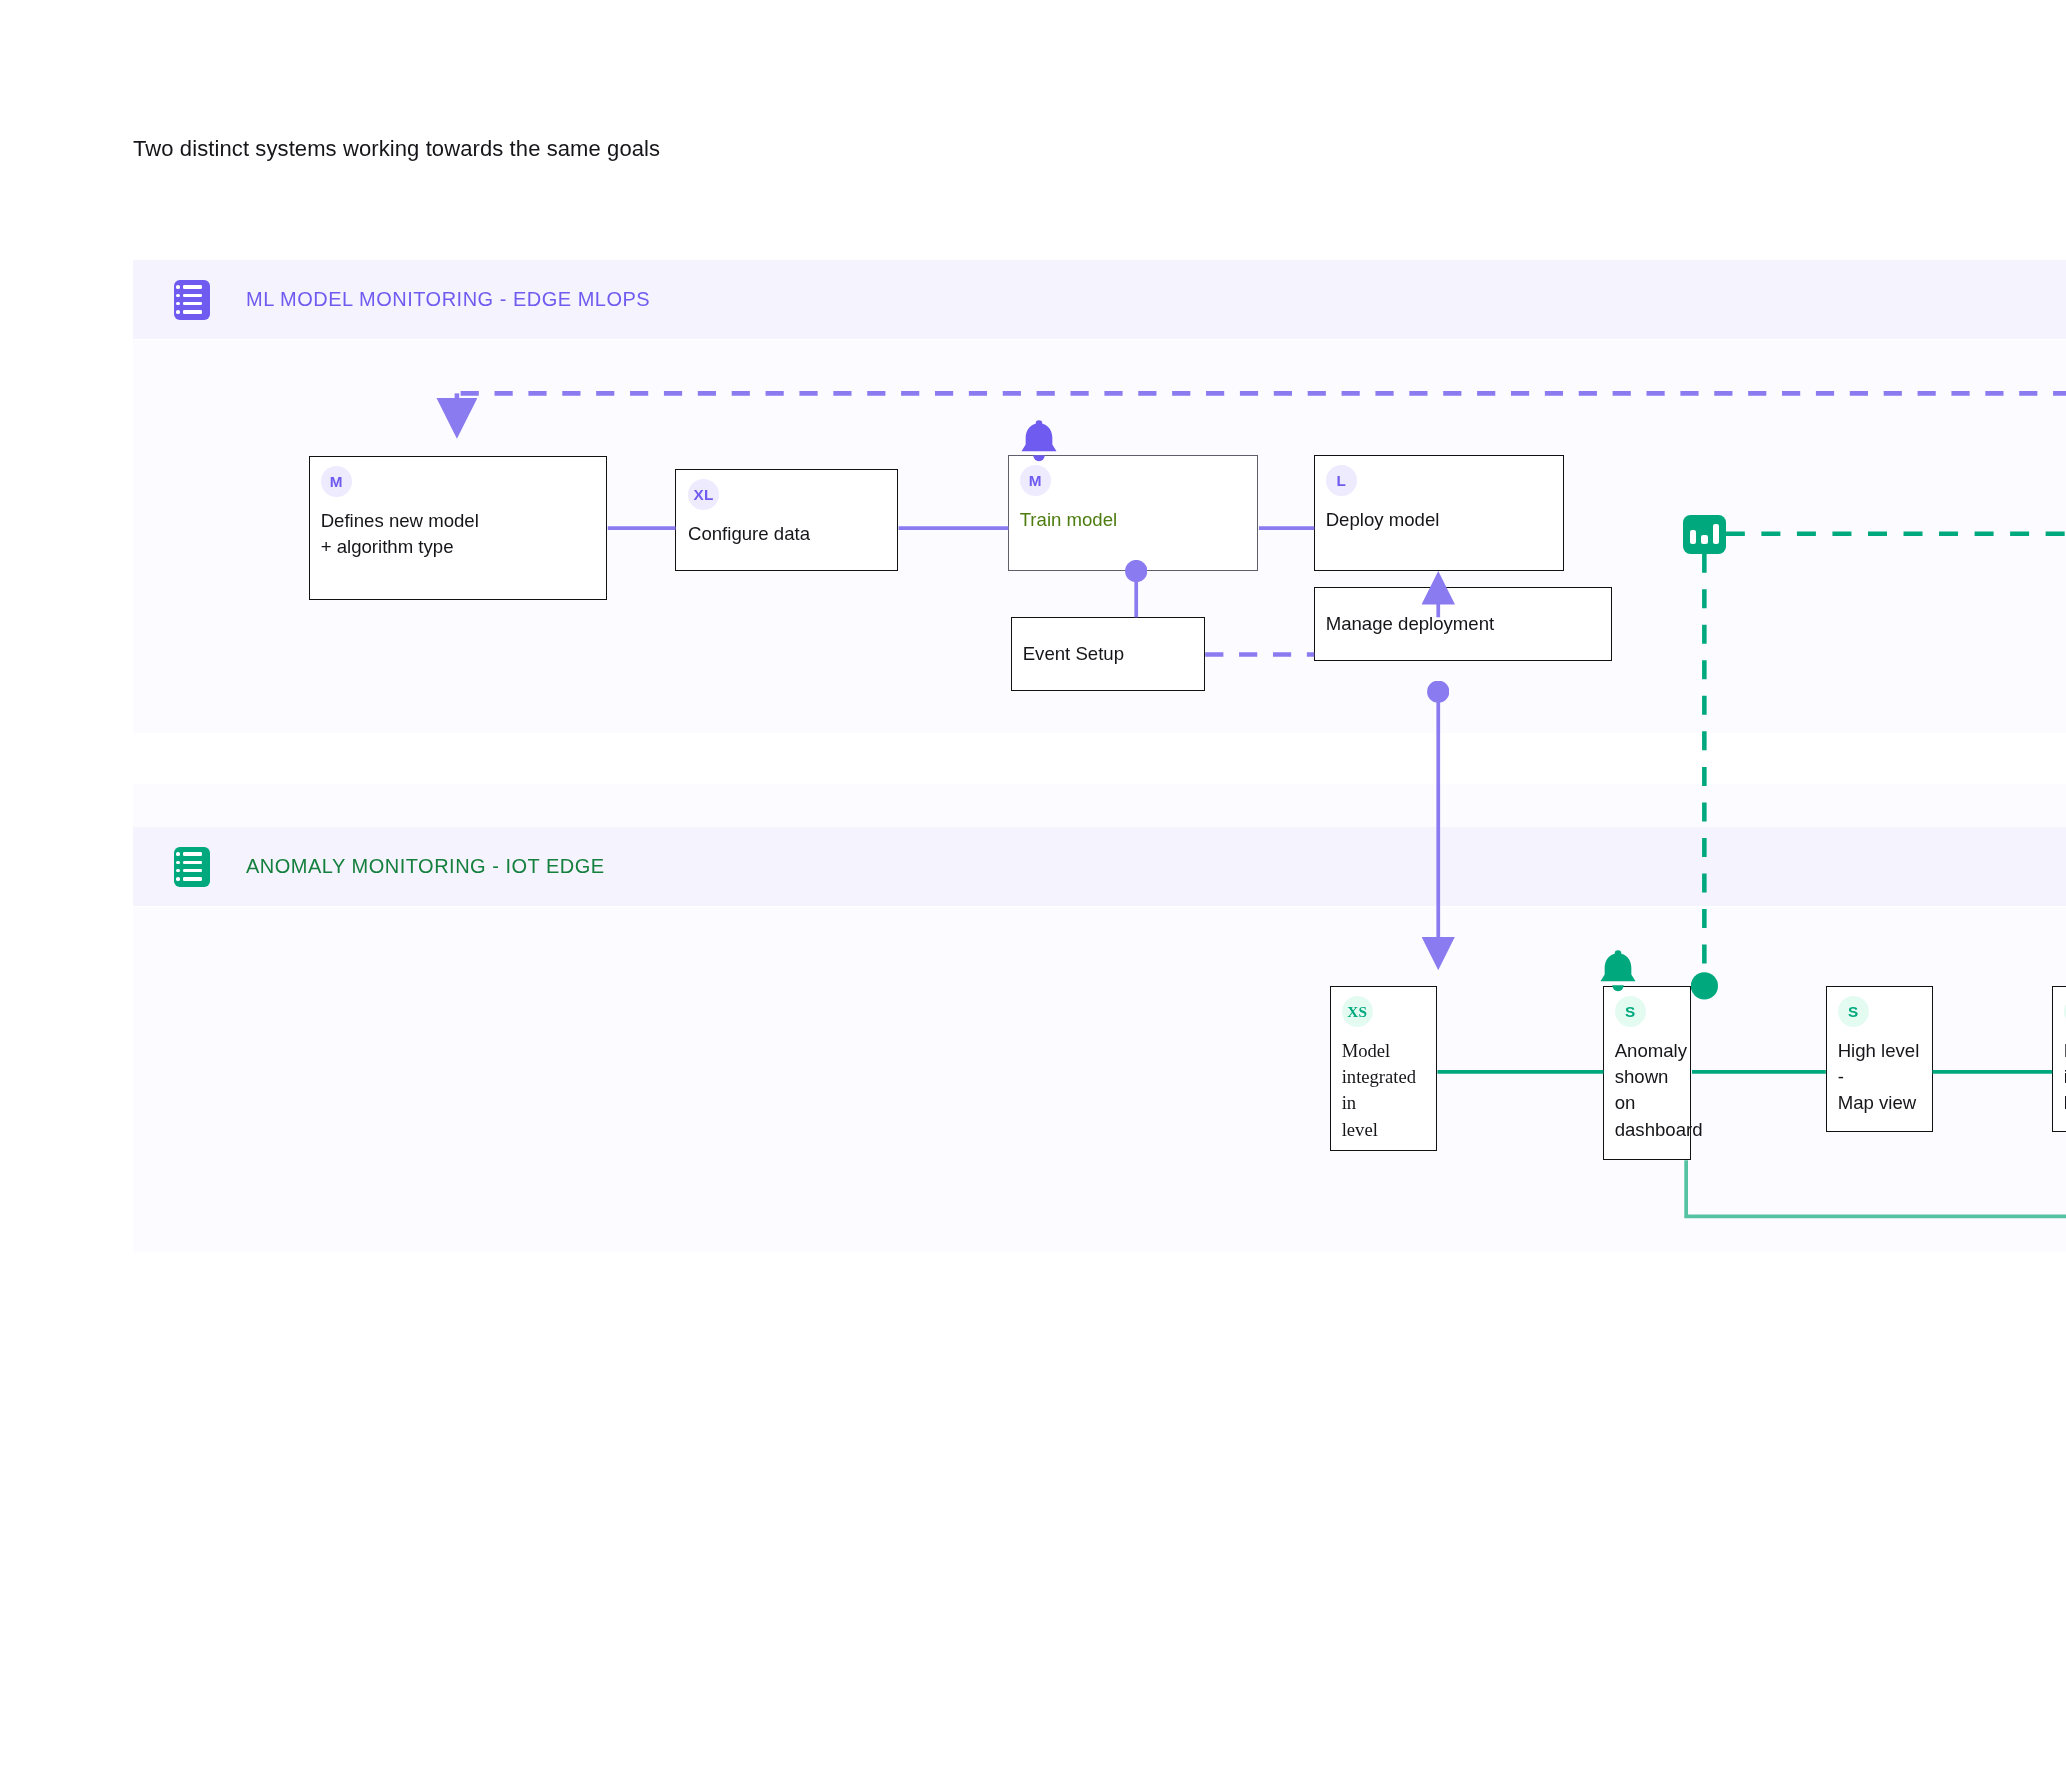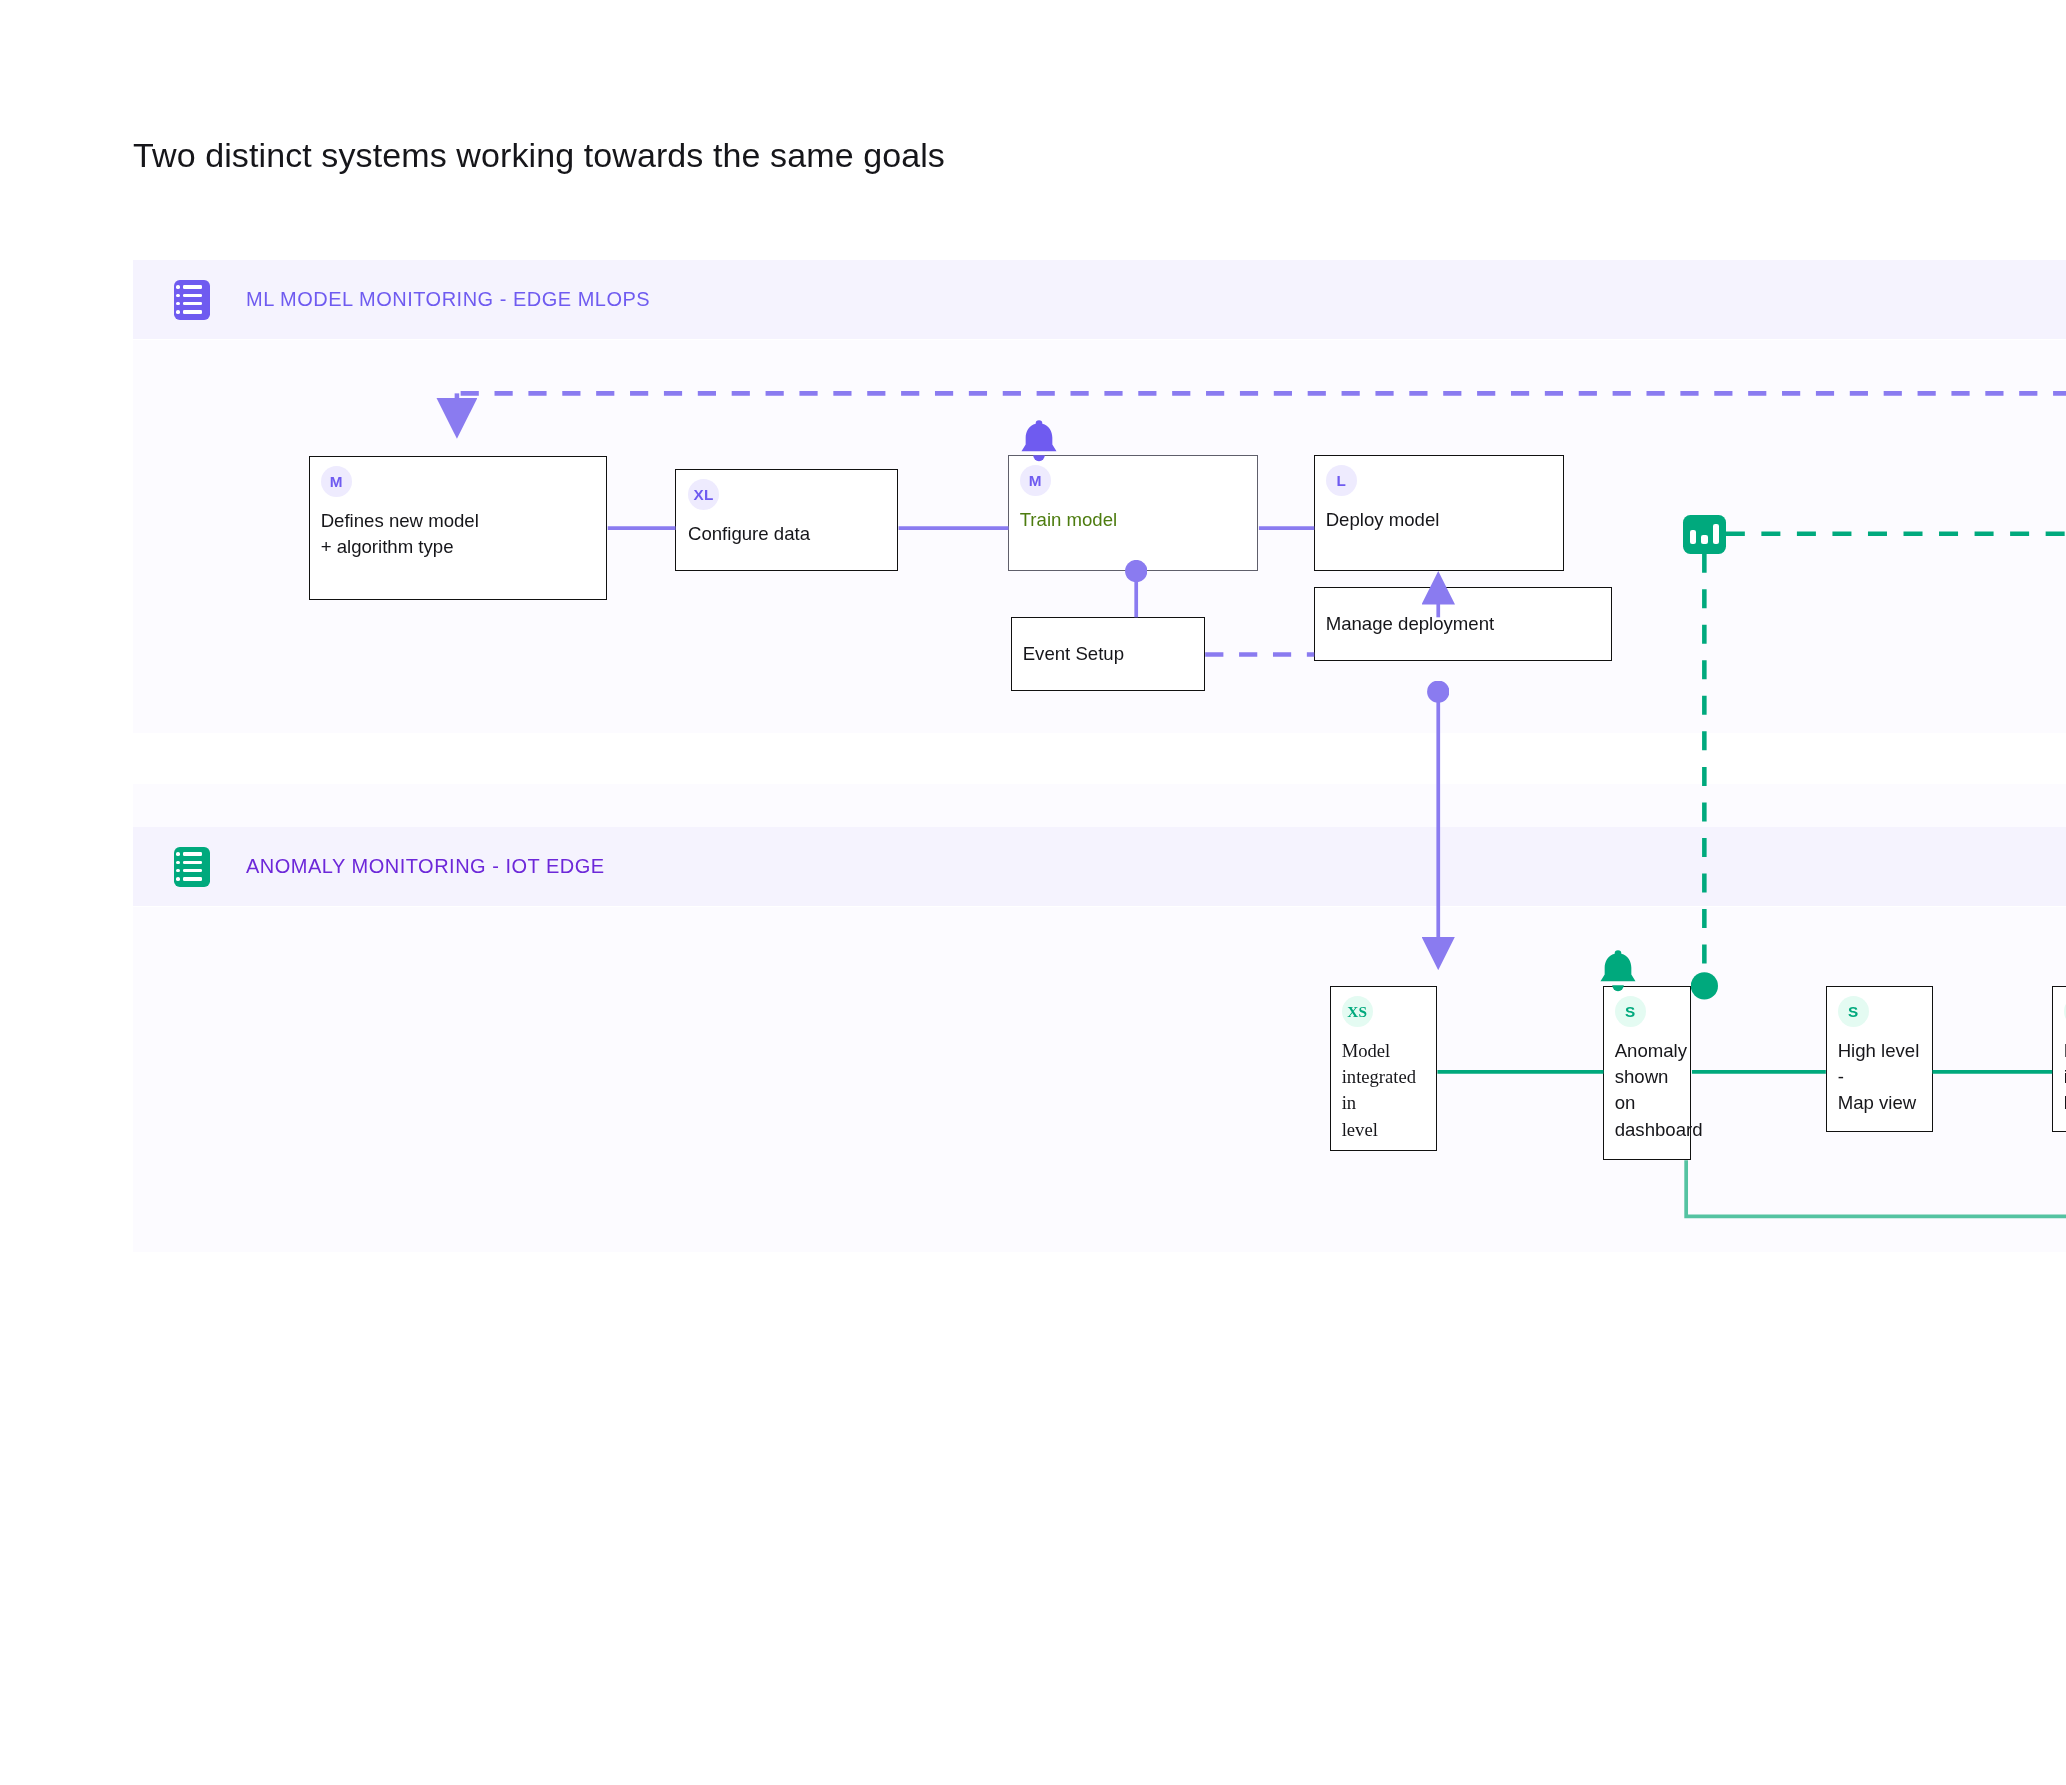--- a/index.html
+++ b/index.html
@@ -1,20 +1,20 @@
 <!DOCTYPE html>
 <html style="font-size:6.6px"><head>
 <meta charset="utf-8">
 <style>
   html,body{margin:0;padding:0;background:#ffffff;}
   body{width:3174px;height:1785px;position:relative;overflow:hidden;
        font-family:"Liberation Sans","DejaVu Sans",sans-serif;color:#121212;}
   .slide{position:absolute;inset:0;}
 
-  #page-title{position:absolute;left:133px;top:136px;font-size:34px;color:#16161a;
+  #page-title{position:absolute;left:133px;top:136px;font-size:22px;color:#16161a;
               letter-spacing:0.1px;white-space:nowrap;}
   .band-head{position:absolute;left:133px;width:2941px;height:79px;background:#f5f3fe;
              display:flex;align-items:center;}
   .band-body{position:absolute;left:133px;width:2941px;background:#fcfbff;}
 
   .sec-icon{width:36px;height:40px;border-radius:5.8px;margin-left:41px;
             display:flex;flex-direction:column;justify-content:center;gap:4.5px;align-items:center;}
   .sec-icon i{display:block;width:19px;height:3.7px;background:#fff;border-radius:1.2px;position:relative;}
   .sec-icon i:before{content:"";position:absolute;left:-6.6px;top:0px;width:3.7px;height:3.7px;
                      background:#fff;border-radius:50%;}
@@ -92,21 +92,21 @@
 
   <div class="band-body" style="top:784px;height:43px;"></div>
 
   <div class="band-head" style="top:827px;">
     <div class="sec-icon" style="background:#00a97d;">
       <i></i>
         <i></i>
         <i></i>
         <i></i>
     </div>
-    <div class="sec-title" style="color:#6d28d9;">ANOMALY MONITORING - IOT EDGE</div>
+    <div class="sec-title" style="color:#15803d;">ANOMALY MONITORING - IOT EDGE</div>
   </div>
   <div class="band-body" style="top:907px;height:345px;"></div>
 
   <div class="node" style="left:1330px;top:986px;width:107px;height:165px;font-family:Liberation Serif, serif;">
     <div class="badge b-green">XS</div>
     <div class="label" style="white-space:pre-line;">Model
 integrated in
 level</div>
   </div>
 

